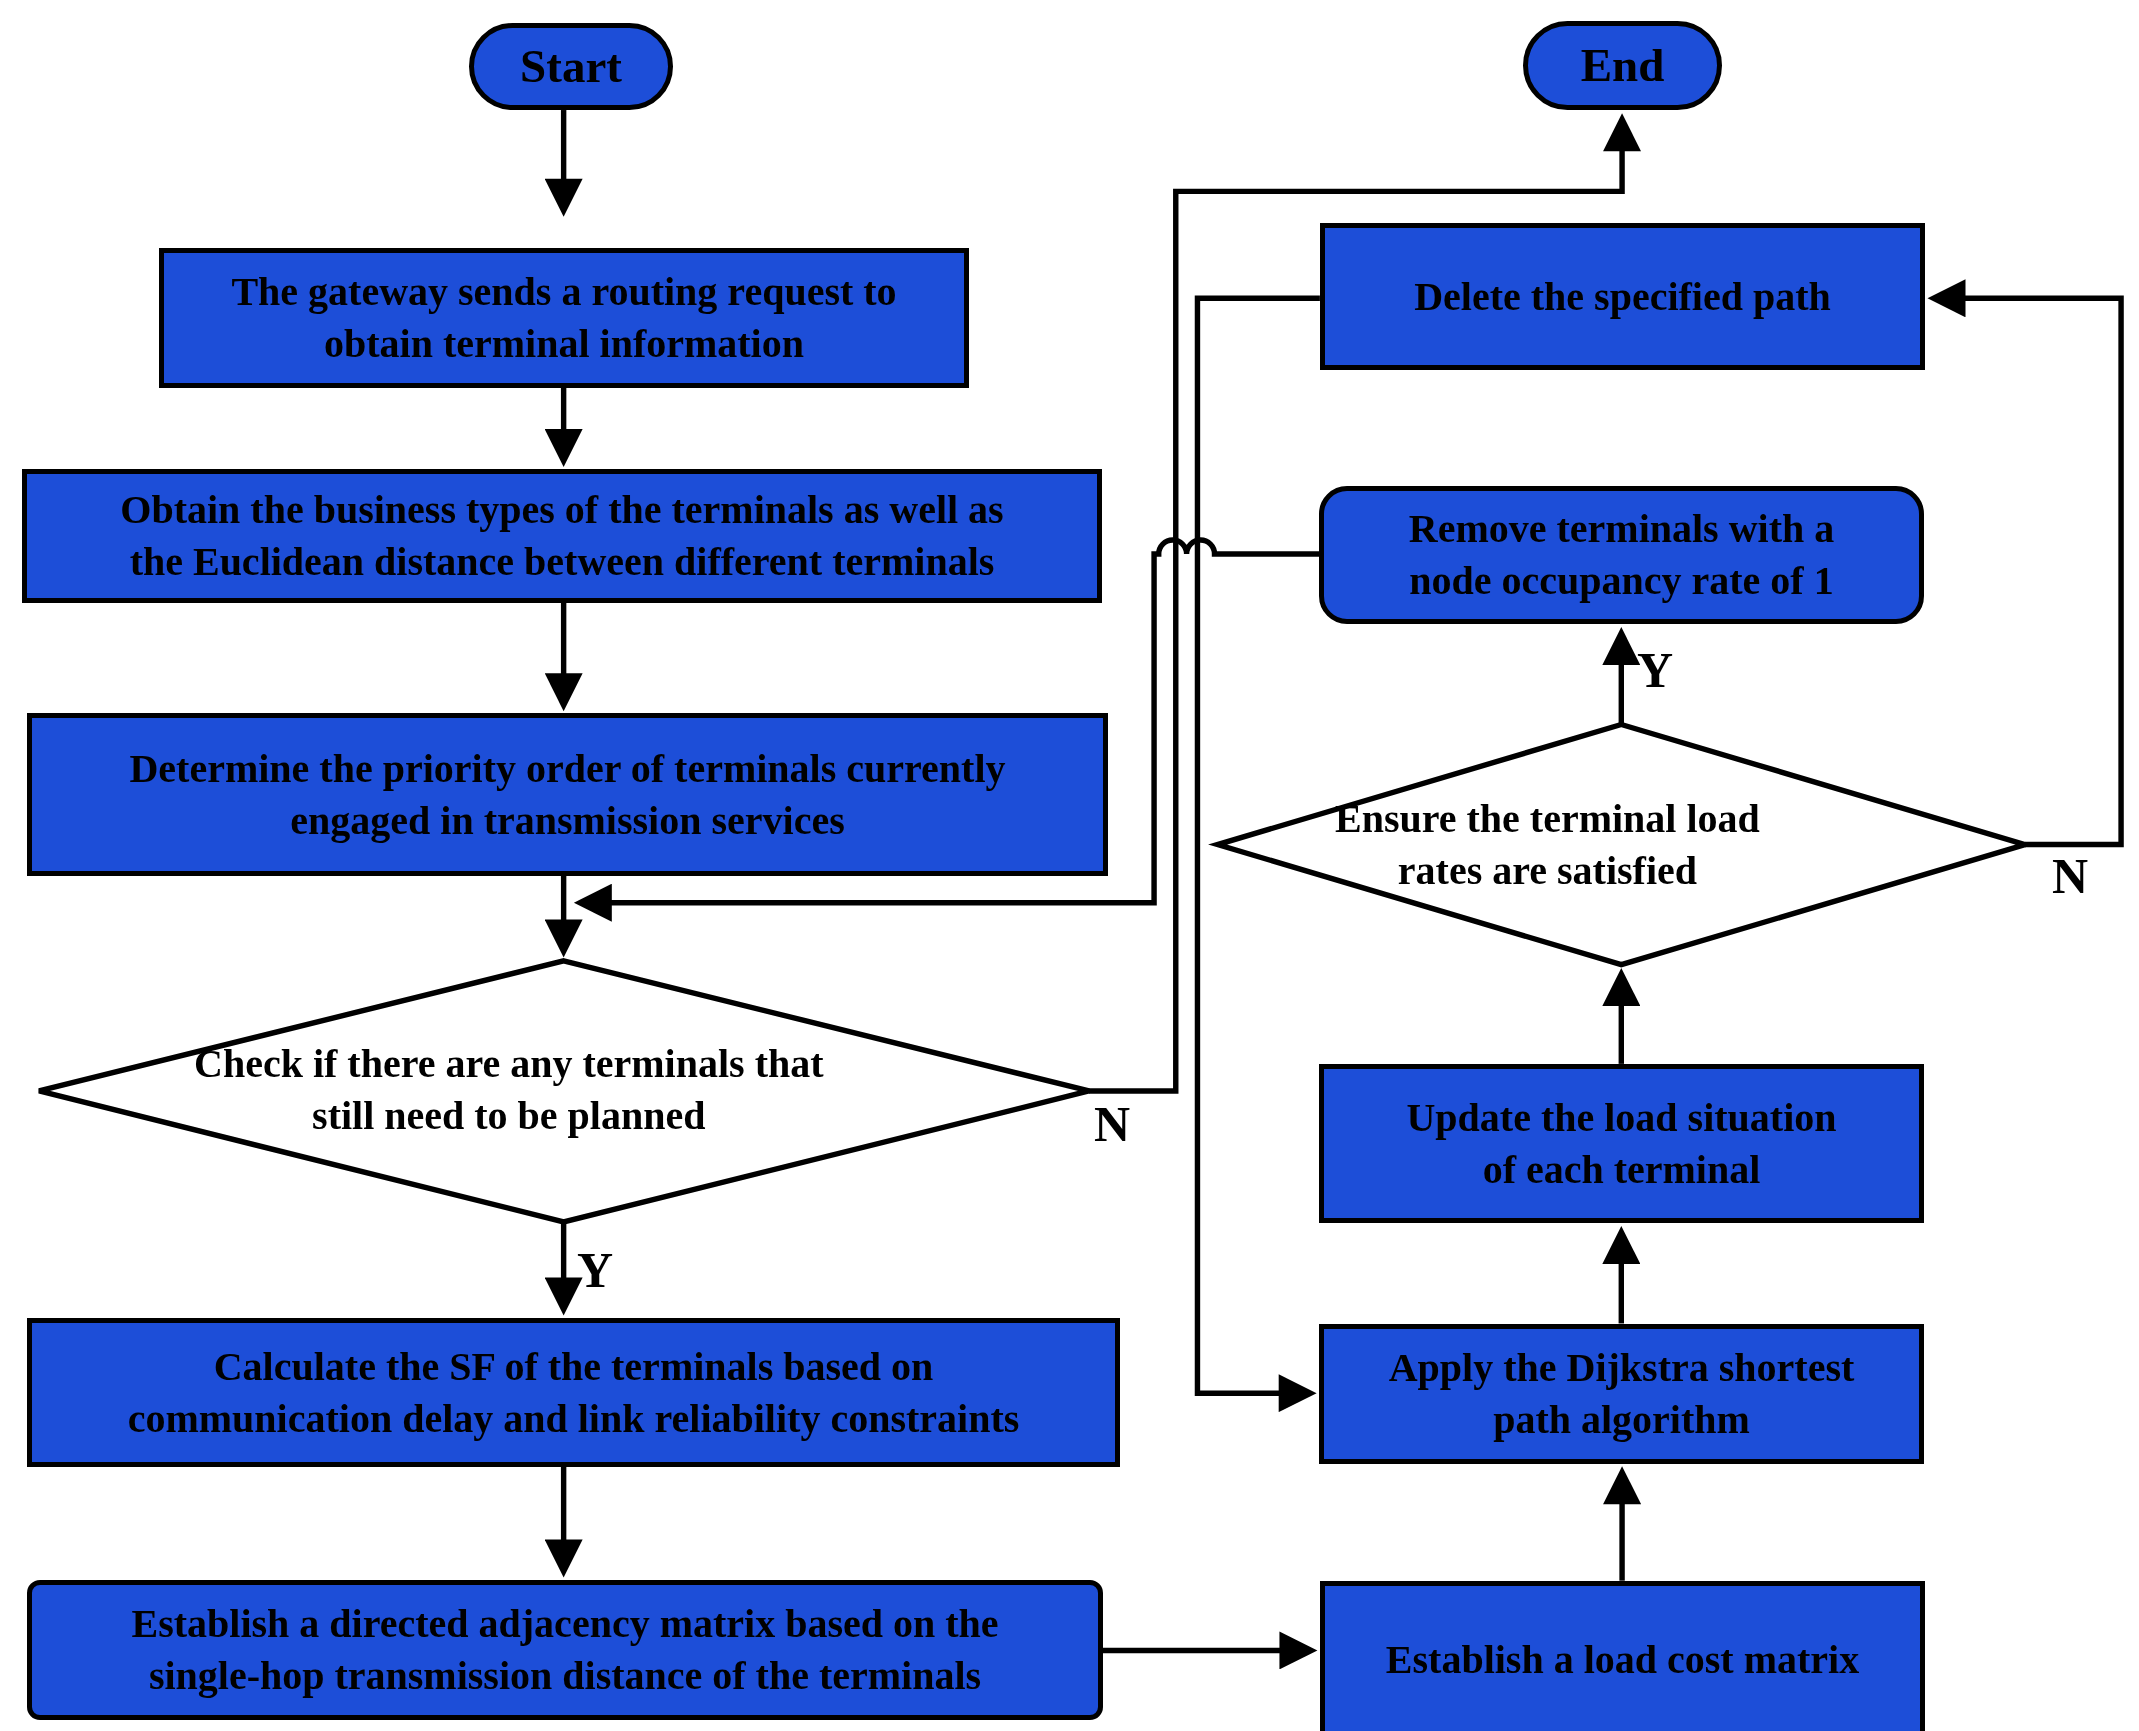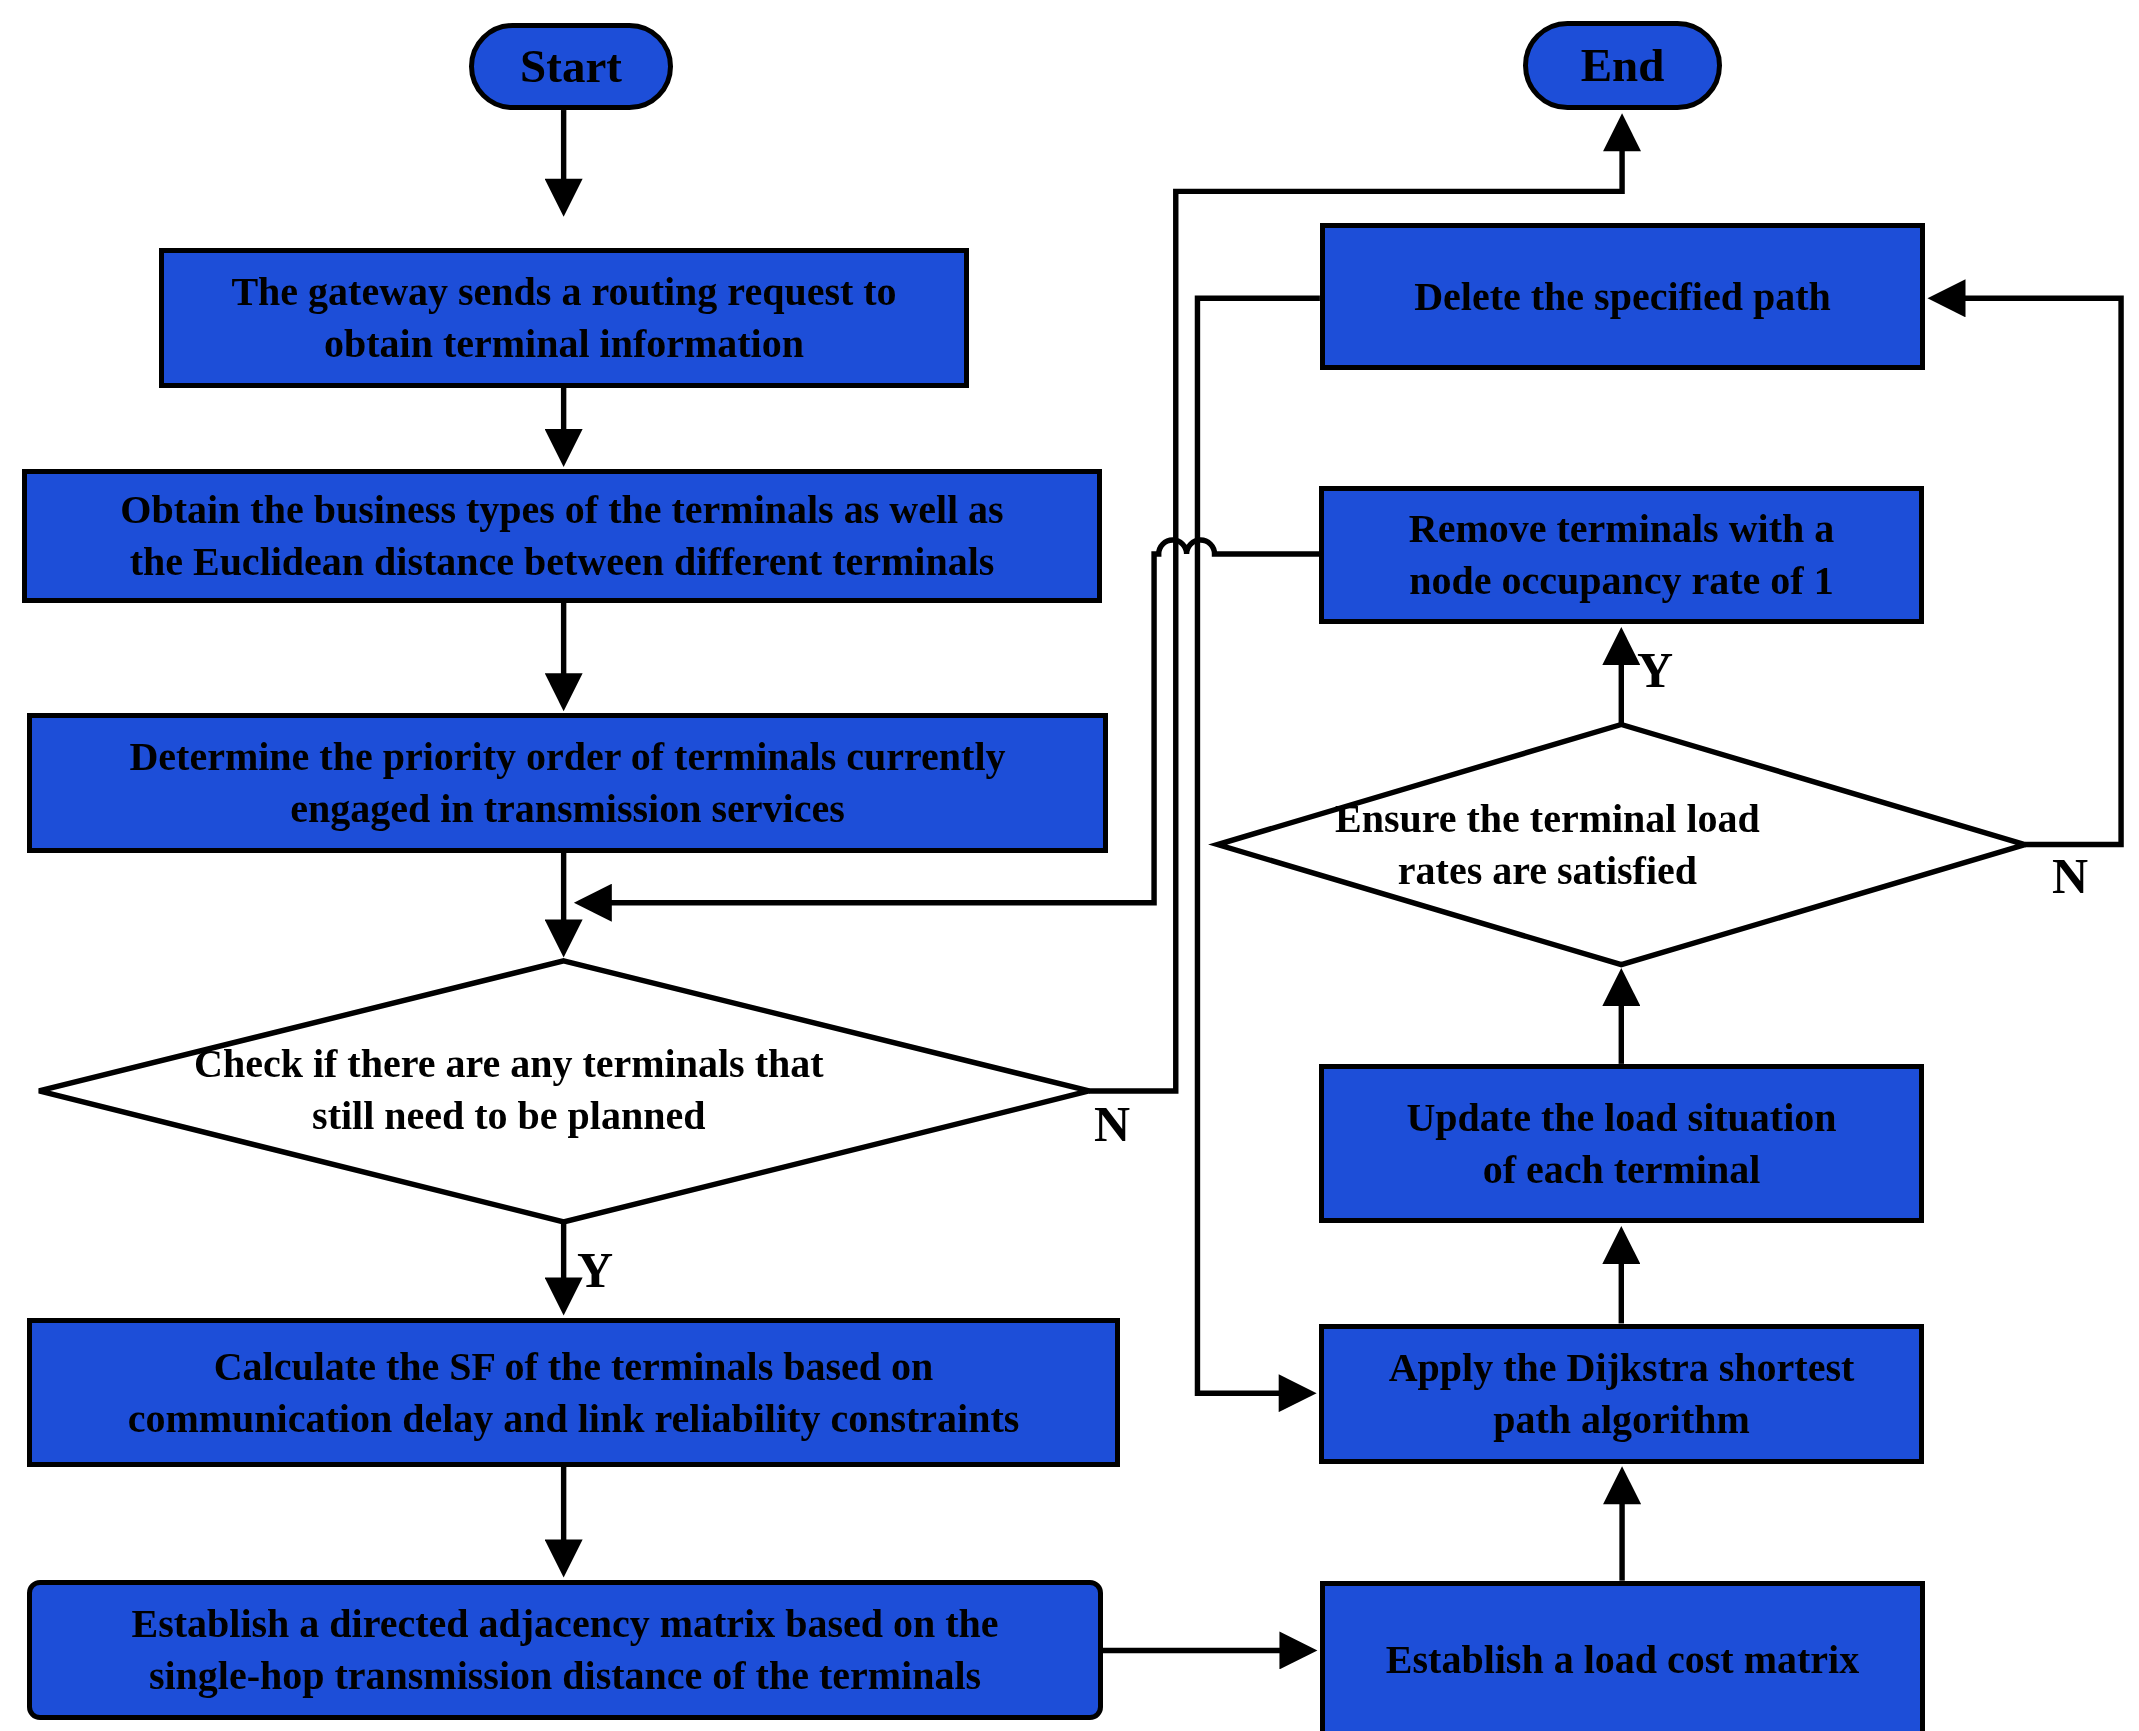--- a/index.html
+++ b/index.html
@@ -57,37 +57,37 @@
   </div>
 
   <div class="node" style="left:159px;top:219px;width:810px;height:140px;margin-top:29px;">
     <div class="label">The gateway sends a routing request to
 obtain terminal information</div>
   </div>
   <div class="node" style="left:22px;top:469px;width:1080px;height:134px;">
     <div class="label">Obtain the business types of the terminals as well as
 the Euclidean distance between different terminals</div>
   </div>
-  <div class="node" style="left:27px;top:713px;width:1081px;height:140px;">
+  <div class="node" style="left:27px;top:713px;width:1081px;height:163px;">
     <div class="label">Determine the priority order of terminals currently
 engaged in transmission services</div>
   </div>
   <div class="node" style="left:27px;top:1318px;width:1093px;height:149px;">
     <div class="label">Calculate the SF of the terminals based on
 communication delay and link reliability constraints</div>
   </div>
   <div class="node" style="left:27px;top:1580px;width:1076px;height:140px;border-radius:13px;">
     <div class="label">Establish a directed adjacency matrix based on the
 single-hop transmission distance of the terminals</div>
   </div>
 
   <div class="node" style="left:1320px;top:223px;width:605px;height:147px;">
     <div class="label">Delete the specified path</div>
   </div>
-  <div class="node" style="left:1319px;top:486px;width:605px;height:138px;">
+  <div class="node" style="left:1319px;top:486px;width:605px;height:138px;border-radius:28px;">
     <div class="label">Remove terminals with a
 node occupancy rate of 1</div>
   </div>
   <div class="node" style="left:1319px;top:1064px;width:605px;height:159px;">
     <div class="label">Update the load situation
 of each terminal</div>
   </div>
   <div class="node" style="left:1319px;top:1324px;width:605px;height:140px;">
     <div class="label">Apply the Dijkstra shortest
 path algorithm</div>

